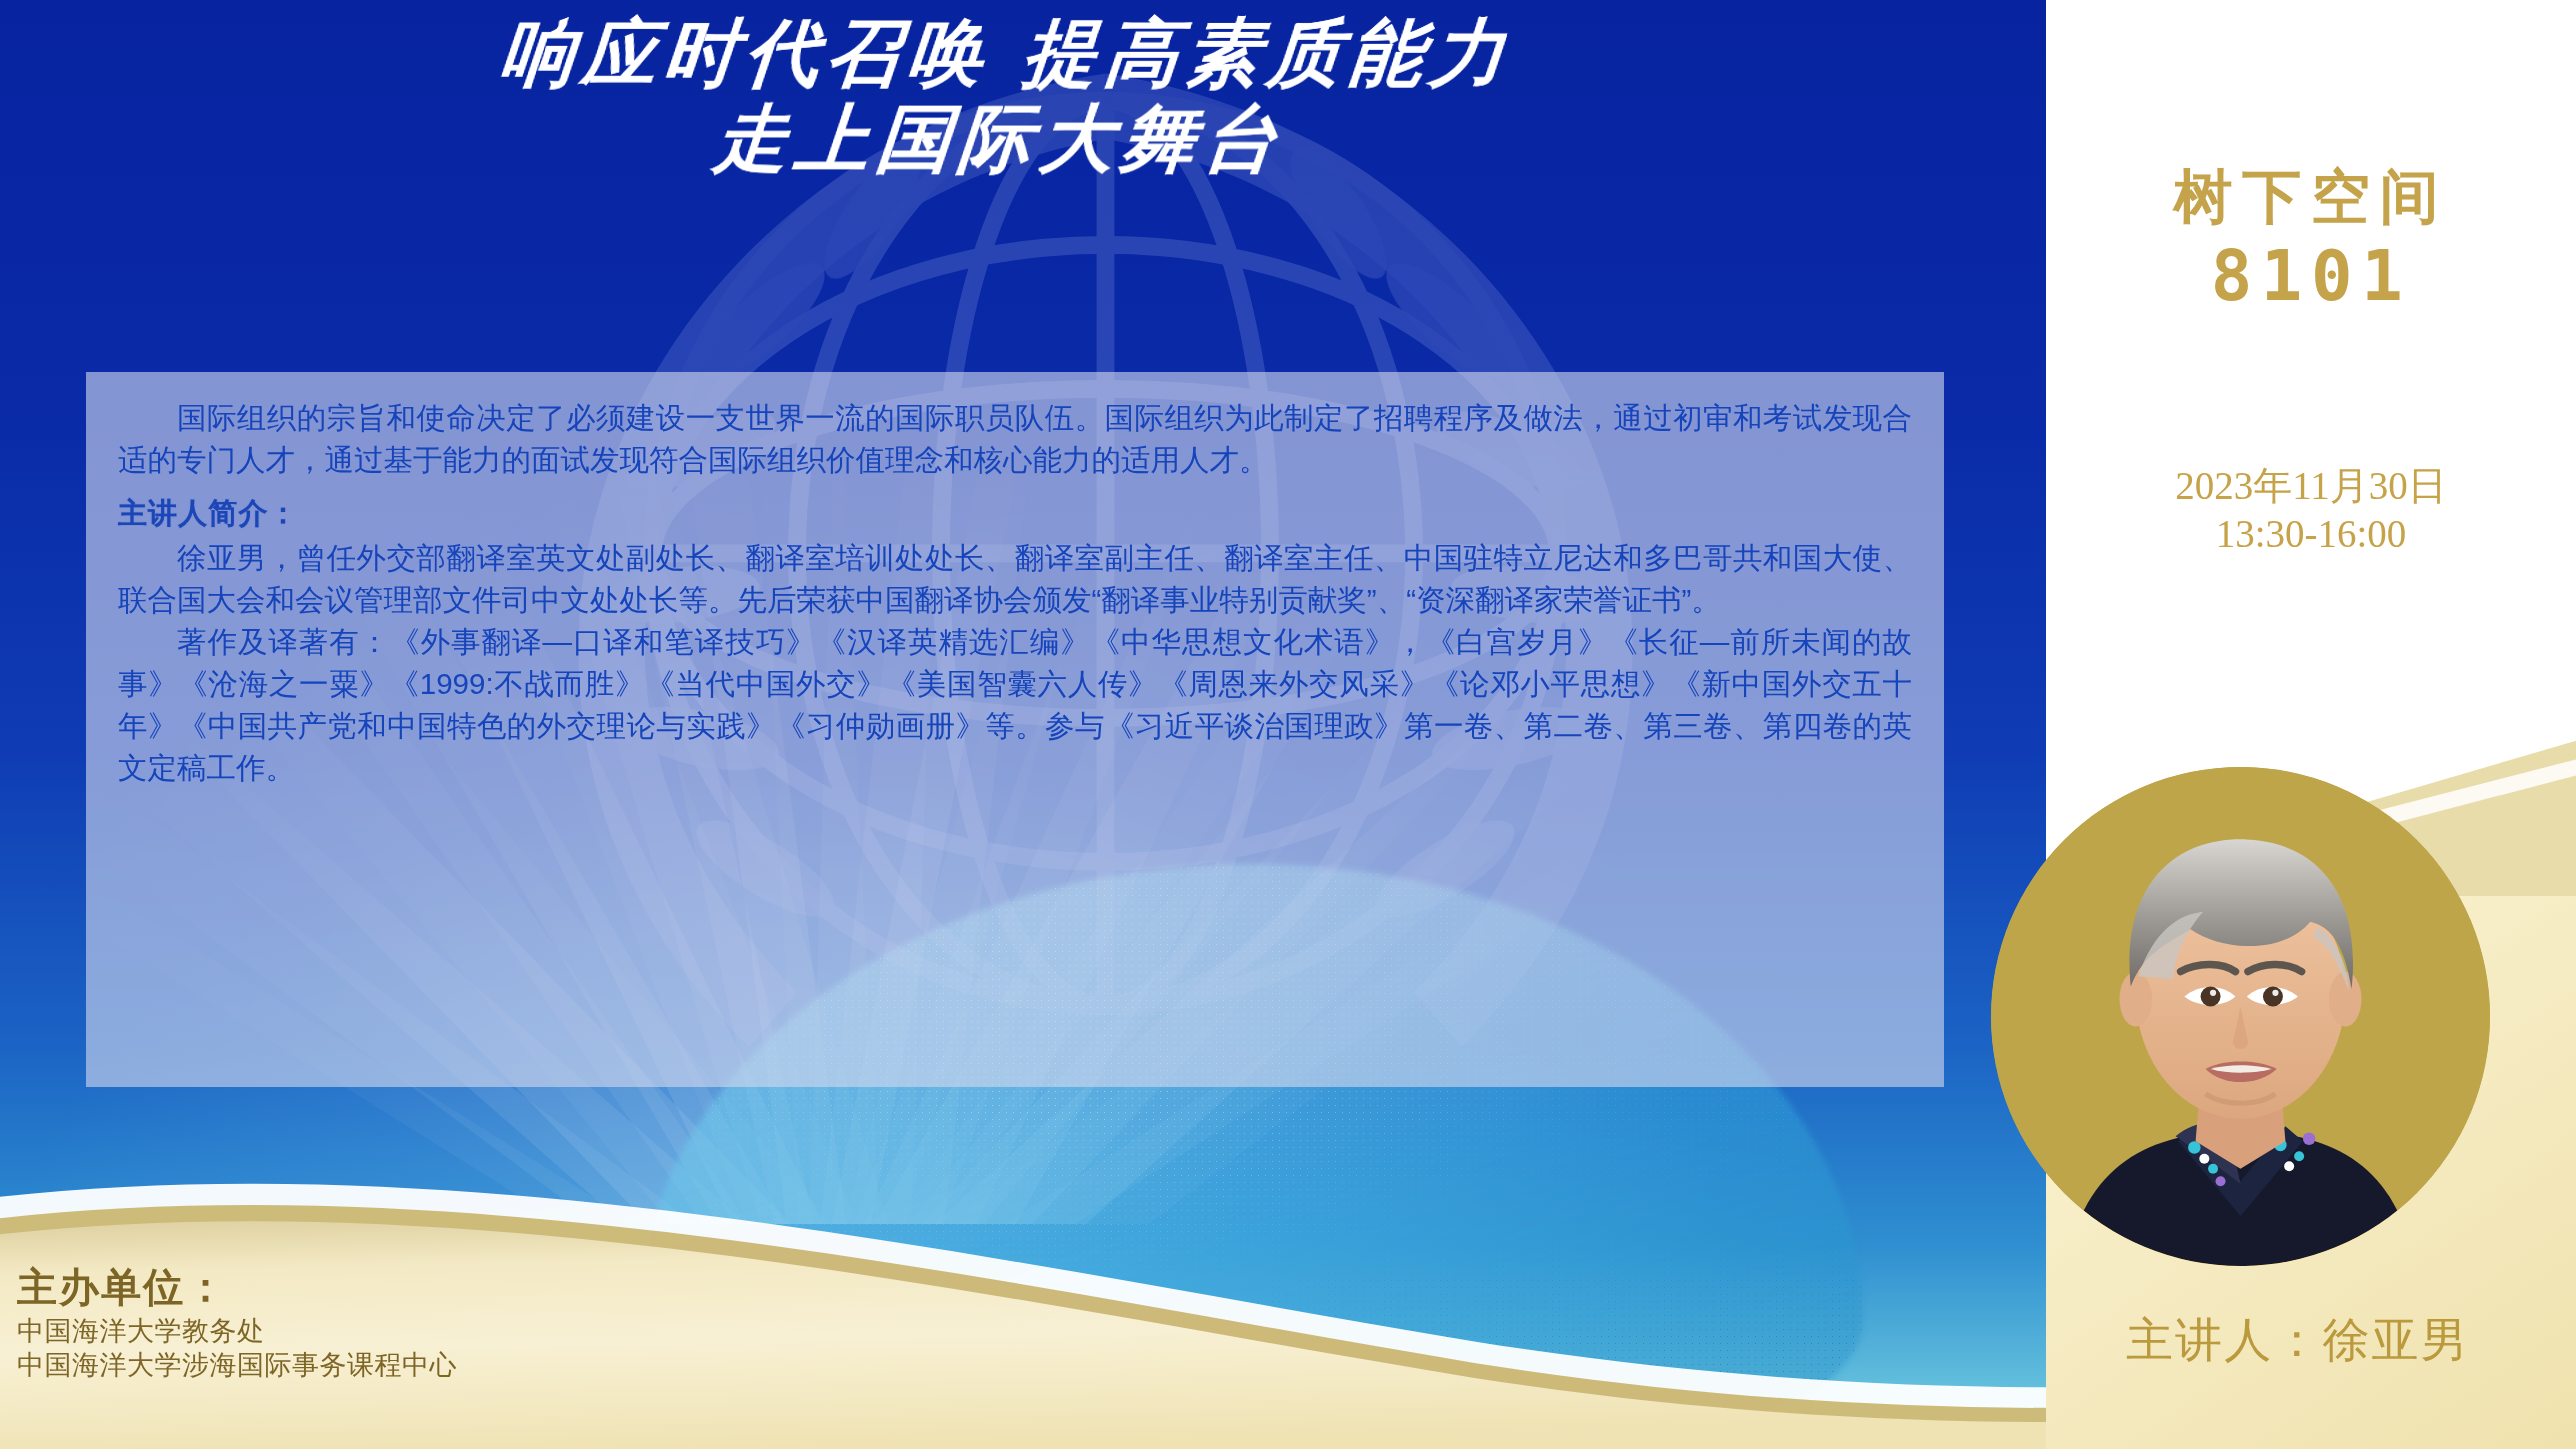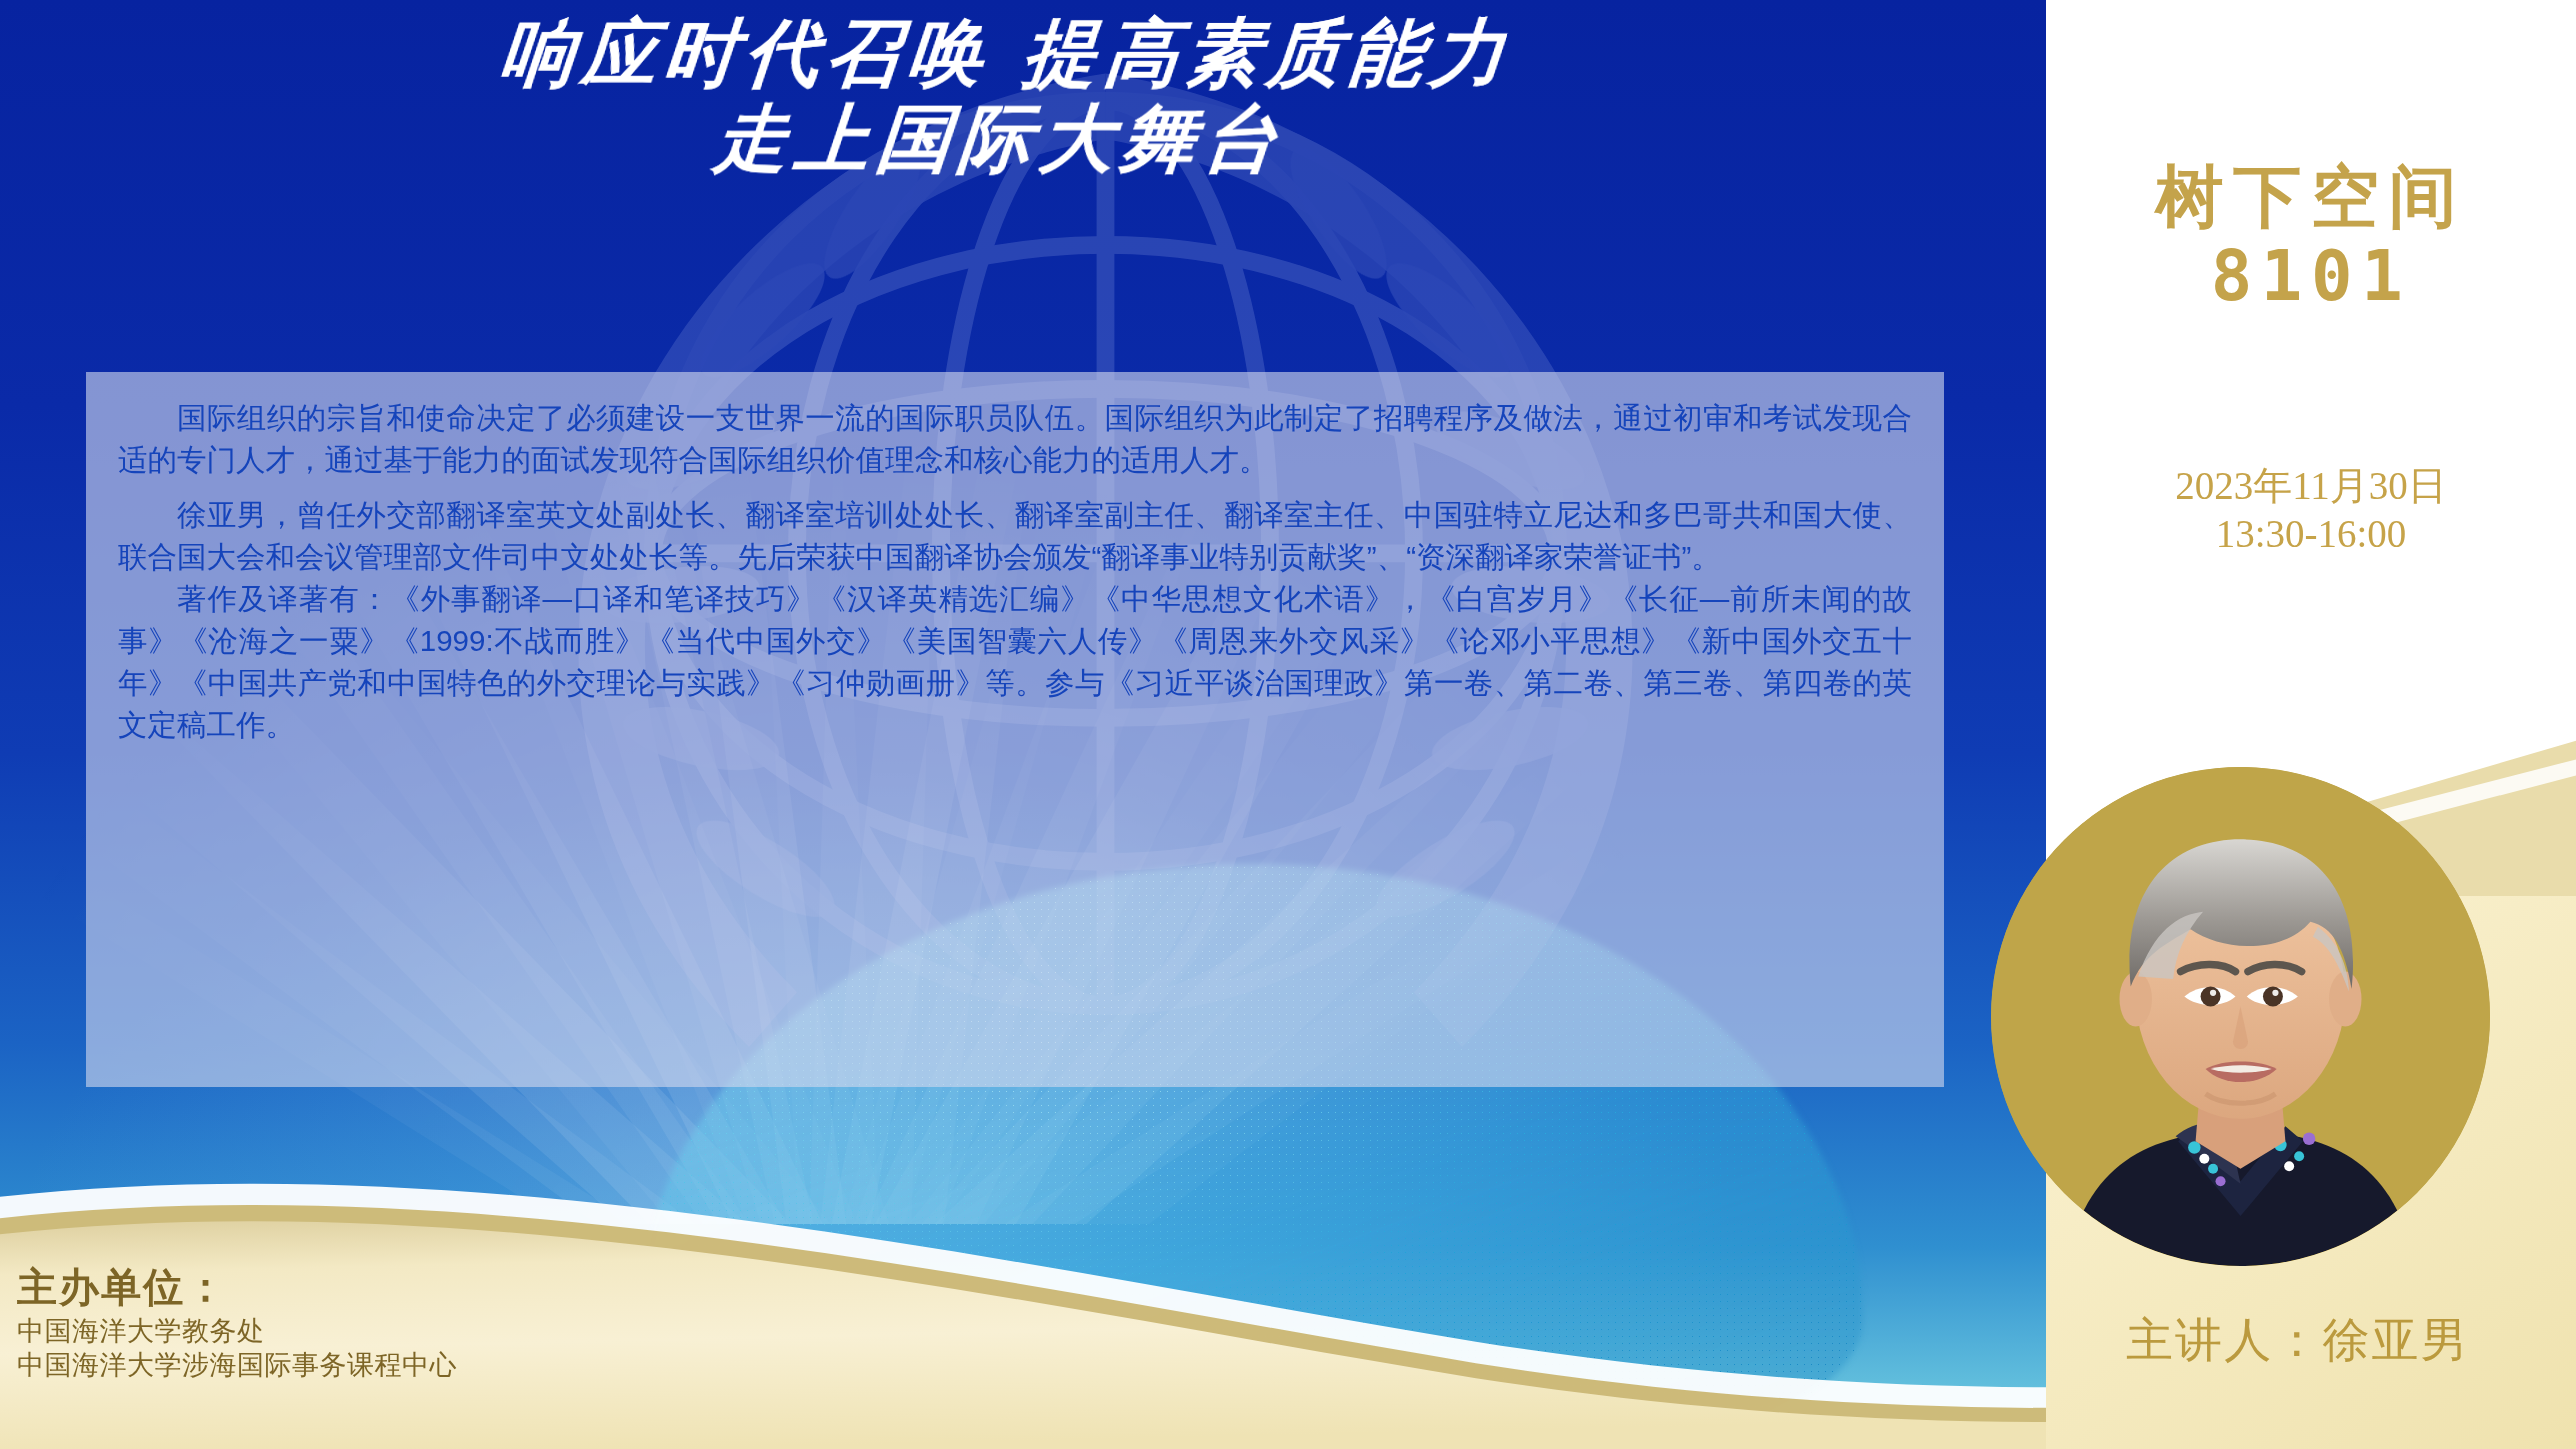--- a/index.html
+++ b/index.html
@@ -125,21 +125,21 @@
     font-style:italic;
     transform:skewX(-5deg);
   }
 
   
   .venue{
     position:absolute;right:0;top:156px;width:530px;
     text-align:center;
     color:#c4a34b;
     font-weight:bold;
-    font-size:68px;
+    font-size:59px;
     line-height:81px;
     letter-spacing:9.7px;
     font-family:"DejaVu Sans","Liberation Sans",sans-serif;
   }
   .room{
     position:absolute;right:0;top:236px;width:530px;
     text-align:center;
     color:#c4a34b;
     font-weight:bold;
     font-size:69px;
@@ -284,20 +284,21 @@
 
   <div class="title">
     <div>响应时代召唤 提高素质能力</div>
     <div>走上国际大舞台</div>
   </div>
 
   <div class="panel">
     <div class="panel-inner">
       <p class="body-text indent">国际组织的宗旨和使命决定了必须建设一支世界一流的国际职员队伍。国际组织为此制定了招聘程序及做法，通过初审和考试发现合适的专门人才，通过基于能力的面试发现符合国际组织价值理念和核心能力的适用人才。</p>
       <div class="gap"></div>
+      <div class="heading">主讲人简介：</div>
       <p class="body-text indent">徐亚男，曾任外交部翻译室英文处副处长、翻译室培训处处长、翻译室副主任、翻译室主任、中国驻特立尼达和多巴哥共和国大使、联合国大会和会议管理部文件司中文处处长等。先后荣获中国翻译协会颁发“翻译事业特别贡献奖”、“资深翻译家荣誉证书”。</p>
       <p class="body-text indent">著作及译著有：《外事翻译—口译和笔译技巧》《汉译英精选汇编》《中华思想文化术语》，《白宫岁月》《长征—前所未闻的故事》《沧海之一粟》《1999:不战而胜》《当代中国外交》《美国智囊六人传》《周恩来外交风采》《论邓小平思想》《新中国外交五十年》《中国共产党和中国特色的外交理论与实践》《习仲勋画册》等。参与《习近平谈治国理政》第一卷、第二卷、第三卷、第四卷的英文定稿工作。</p>
     </div>
   </div>
 
   <div class="venue">树下空间</div>
   <div class="room">8101</div>
   <div class="datetime">
     <div>2023年11月30日</div>
     <div>13:30-16:00</div>

